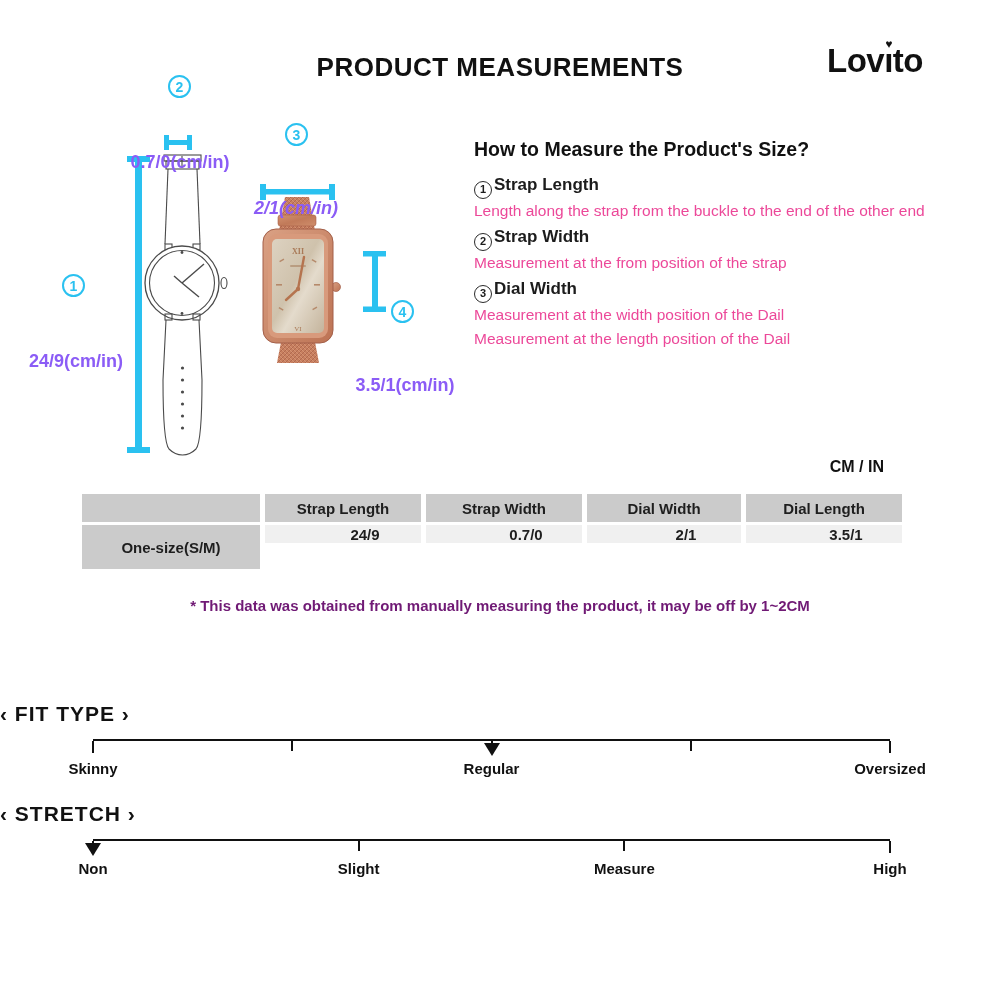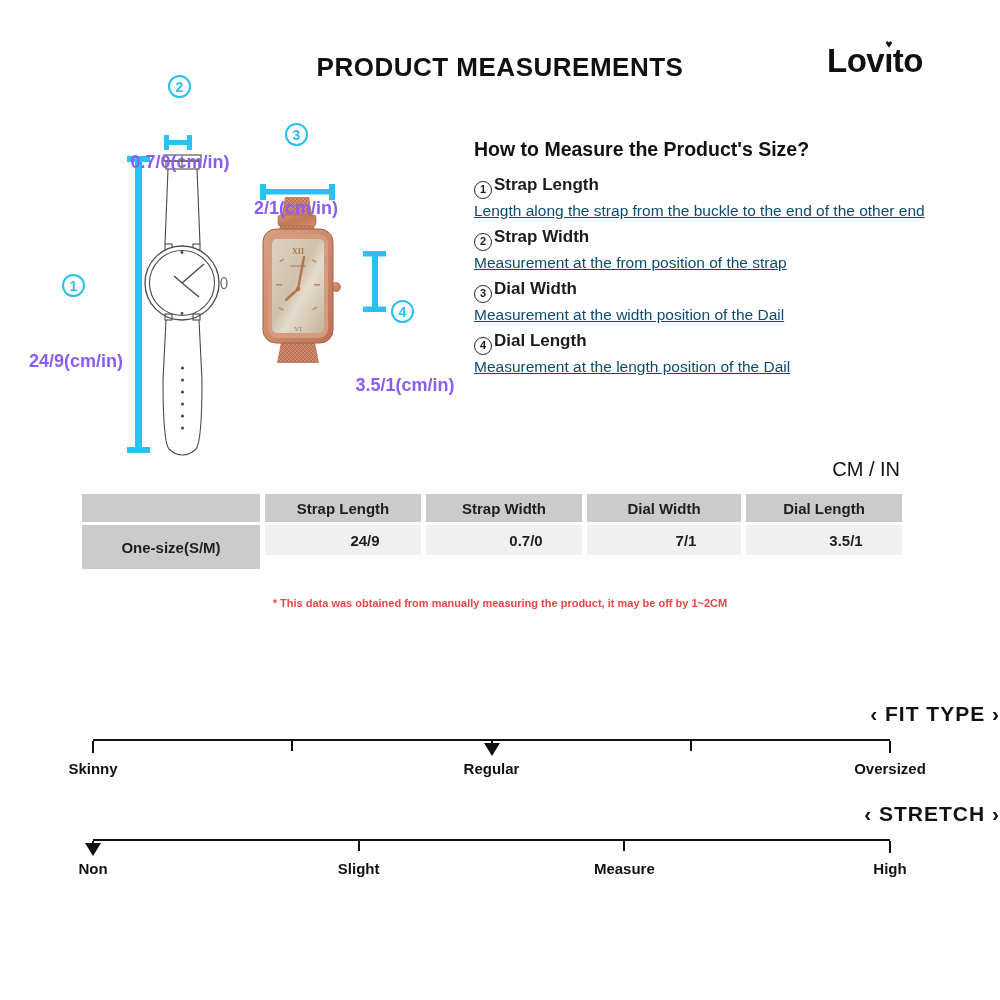--- a/index.html
+++ b/index.html
@@ -26,57 +26,57 @@
   }
   .ann-label {
     position:absolute; width:200px; text-align:center; color:#8b5cf6;
     font-size:18px; font-weight:700; white-space:nowrap;margin-top:48px;
   }
   #circ1 { left:62px;  top:274px; }
   #lab1  { left:-24px; top:303px; }
   #circ2 { left:168px; top:75px; }
   #lab2  { left:80px;  top:104px; }
   #circ3 { left:285px; top:123px; }
-  #lab3  { left:196px; top:150px; }
+  #lab3  { left:196px; top:150px;font-style:italic; }
   #circ4 { left:391px; top:300px; }
   #lab4  { left:305px; top:327px; }
 
   
   .howto { position:absolute; left:474px; top:138px; width:466px; }
   .howto-title { font-size:19.5px; font-weight:700; color:#111; margin-bottom:11px; }
   .howto-term { font-size:17px; font-weight:700; color:#1c1c1c; line-height:25px; margin-top:1px; }
-  .howto-desc { font-size:15.5px; color:#0c4a6e; line-height:24.5px;text-decoration:underline; }
+  .howto-desc { font-size:15.5px; color:#ec4899; line-height:24.5px; }
   .list-circle {
     display:inline-flex; width:18px; height:18px; border:1.4px solid #2b2b2b; border-radius:50%;
     font-size:11px; font-weight:700; align-items:center; justify-content:center;
     vertical-align:-3px; margin-right:2px; color:#1c1c1c;
   }
 
   
-  .units { position:absolute; top:458px; right:100px; font-size:20px; font-weight:400; color:#111; }
+  .units { position:absolute; top:458px; right:116px; font-size:16px; font-weight:700; color:#111; }
   .size-table { position:absolute; left:82px; top:494px; width:820px; }
   .t-row { display:flex; gap:5px; }
   .t-row + .t-row { margin-top:3px; }
   .t-cell {
     display:flex; align-items:center; justify-content:center;
     font-size:15px; font-weight:700; color:#1e1e1e;
   }
   .t-head  { background:#cbcbcb; height:28px; }
-  .t-data  { background:#f0f0f0; height:30px;padding-left:44px; }
+  .t-data  { background:#f0f0f0; height:18px;padding-left:44px; }
   .t-label { background:#cbcbcb; height:44px; }
   .c0 { width:178px; } .c1 { width:156px; } .c2 { width:156px; } .c3 { width:154px; } .c4 { width:156px; }
 
   .disclaimer {
     position:absolute; top:597px; left:0; width:1000px; text-align:center;
-    font-size:11px; font-weight:700; color:#ef4444;
+    font-size:15px; font-weight:700; color:#701a75;
   }
 
   
   .scale-title {
-    position:absolute; left:0; width:1000px; text-align:right;
+    position:absolute; left:0; width:1000px; text-align:left;
     font-size:21px; font-weight:700; letter-spacing:1px; color:#111;
   }
   #fit-title { top:702px; }
   #stretch-title { top:802px; }
   .scale { position:absolute; left:93px; width:797px; border-top:2.5px solid #111; }
   #fit-scale { top:739px; }
   #stretch-scale { top:839px; }
   .tick { position:absolute; top:0; width:2px; background:#111; transform:translateX(-50%); }
   .tick.end { height:12px; } .tick.mid { height:10px; }
   .marker {
@@ -212,39 +212,38 @@
 
     <div class="howto-term"><span class="list-circle">1</span><span>Strap Length</span></div>
     <div class="howto-desc">Length along the strap from the buckle to the end of the other end</div>
 
     <div class="howto-term"><span class="list-circle">2</span><span>Strap Width</span></div>
     <div class="howto-desc">Measurement at the from position of the strap</div>
 
     <div class="howto-term"><span class="list-circle">3</span><span>Dial Width</span></div>
     <div class="howto-desc">Measurement at the width position of the Dail</div>
 
-    <div class="howto-term"><span class="list-circle">4</span><span>Dial Length</span></div>
     <div class="howto-desc">Measurement at the length position of the Dail</div>
   </div>
 
   <div class="units">CM / IN</div>
 
   <div class="size-table">
     <div class="t-row">
       <div class="t-cell t-head c0"></div>
       <div class="t-cell t-head c1">Strap Length</div>
       <div class="t-cell t-head c2">Strap Width</div>
       <div class="t-cell t-head c3">Dial Width</div>
       <div class="t-cell t-head c4">Dial Length</div>
     </div>
     <div class="t-row">
       <div class="t-cell t-label c0">One-size(S/M)</div>
       <div class="t-cell t-data c1">24/9</div>
       <div class="t-cell t-data c2">0.7/0</div>
-      <div class="t-cell t-data c3">7/1</div>
+      <div class="t-cell t-data c3">2/1</div>
       <div class="t-cell t-data c4">3.5/1</div>
     </div>
   </div>
 
   <div class="disclaimer">* This data was obtained from manually measuring the product, it may be off by 1~2CM</div>
 
   <div class="scale-title" id="fit-title">‹ FIT TYPE ›</div>
   <div class="scale" id="fit-scale">
     <div class="tick end" style="left:0%"></div>
     <div class="tick mid" style="left:25%"></div>

